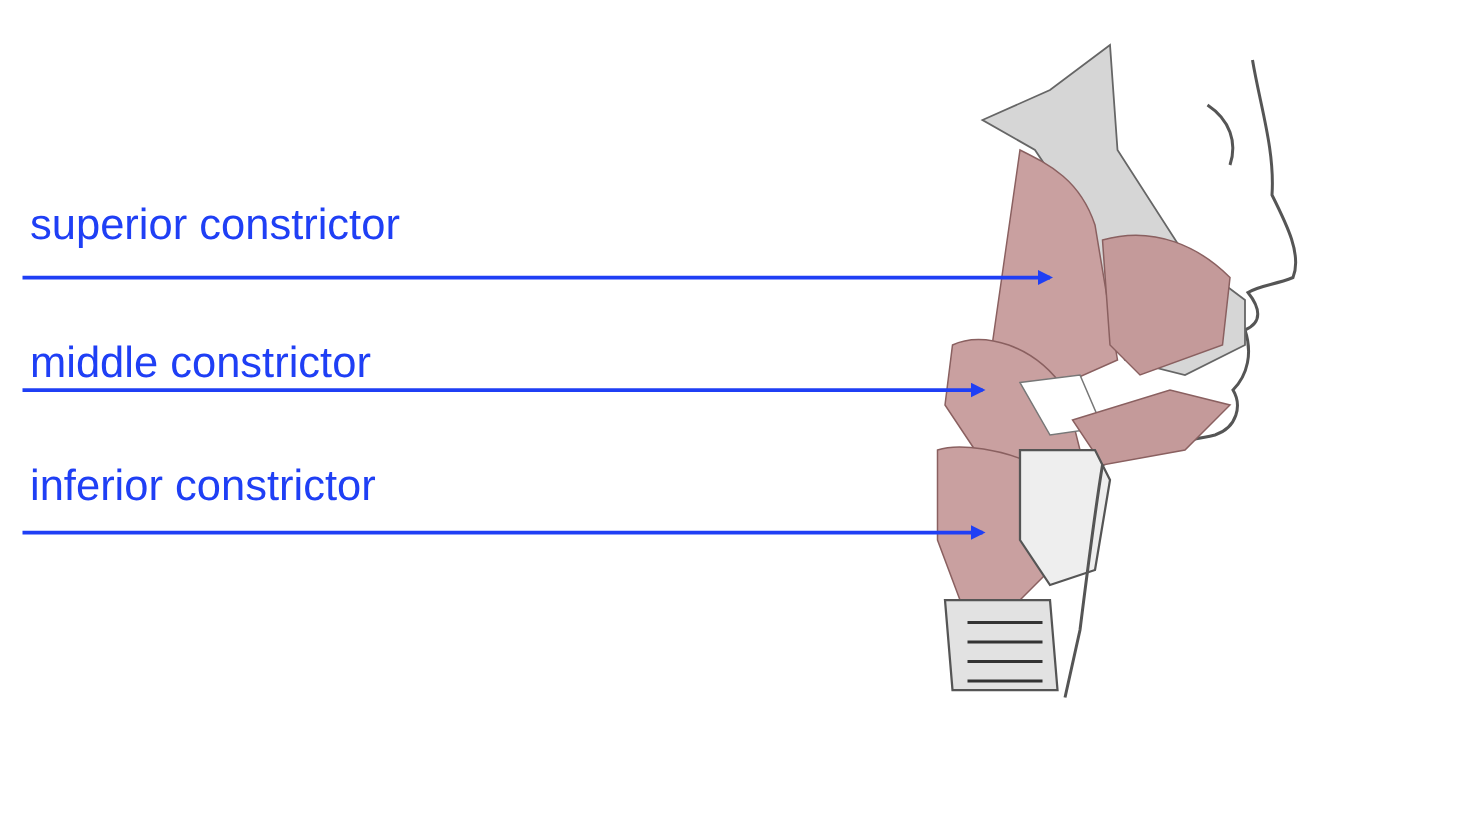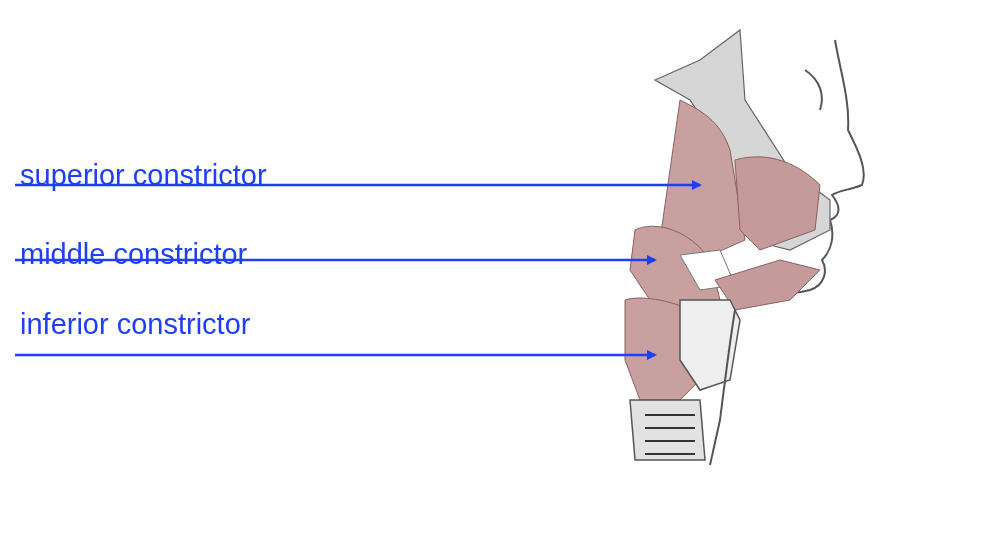--- a/index.html
+++ b/index.html
@@ -8,22 +8,22 @@
       position: absolute; left: 20px; color: #1f3ff5; font-size: 29px; line-height: 1;
       white-space: nowrap;
     }
     .arrow-svg { position: absolute; left: 0; top: 0; }
     .illustration { position: absolute; left: 600px; top: 20px; }
   </style>
 </head>
 <body>
 
 <div>
-  <div class="label" style="top:161px">superior constrictor</div>
-  <div class="label" style="top:240px">middle constrictor</div>
+  <div class="label" style="top:136px">superior constrictor</div>
+  <div class="label" style="top:228px">middle constrictor</div>
   <div class="label" style="top:310px">inferior constrictor</div>
 
   <svg class="illustration" width="290" height="450" viewBox="600 20 290 450">
 
     <path d="M835 40 C840 70 850 100 848 130 C858 150 868 170 862 185 C850 190 840 190 832 195 C840 205 842 215 830 220 C835 235 832 250 822 260 C828 270 825 285 810 290 C790 295 760 295 735 310" fill="none" stroke="#555" stroke-width="2"></path>
     <path d="M805 70 C820 80 825 95 820 110" fill="none" stroke="#555" stroke-width="2"></path>
 
     <path d="M655 80 L700 60 L740 30 L745 100 L790 170 L830 200 L830 230 L790 250 L750 240 L730 200 L710 130 L690 100 Z" fill="#d6d6d6" stroke="#666" stroke-width="1.2"></path>
 
     <path d="M680 100 C700 110 720 120 730 150 L745 240 L700 260 L660 240 L670 170 Z" fill="#c9a0a0" stroke="#8a6060" stroke-width="1"></path>

